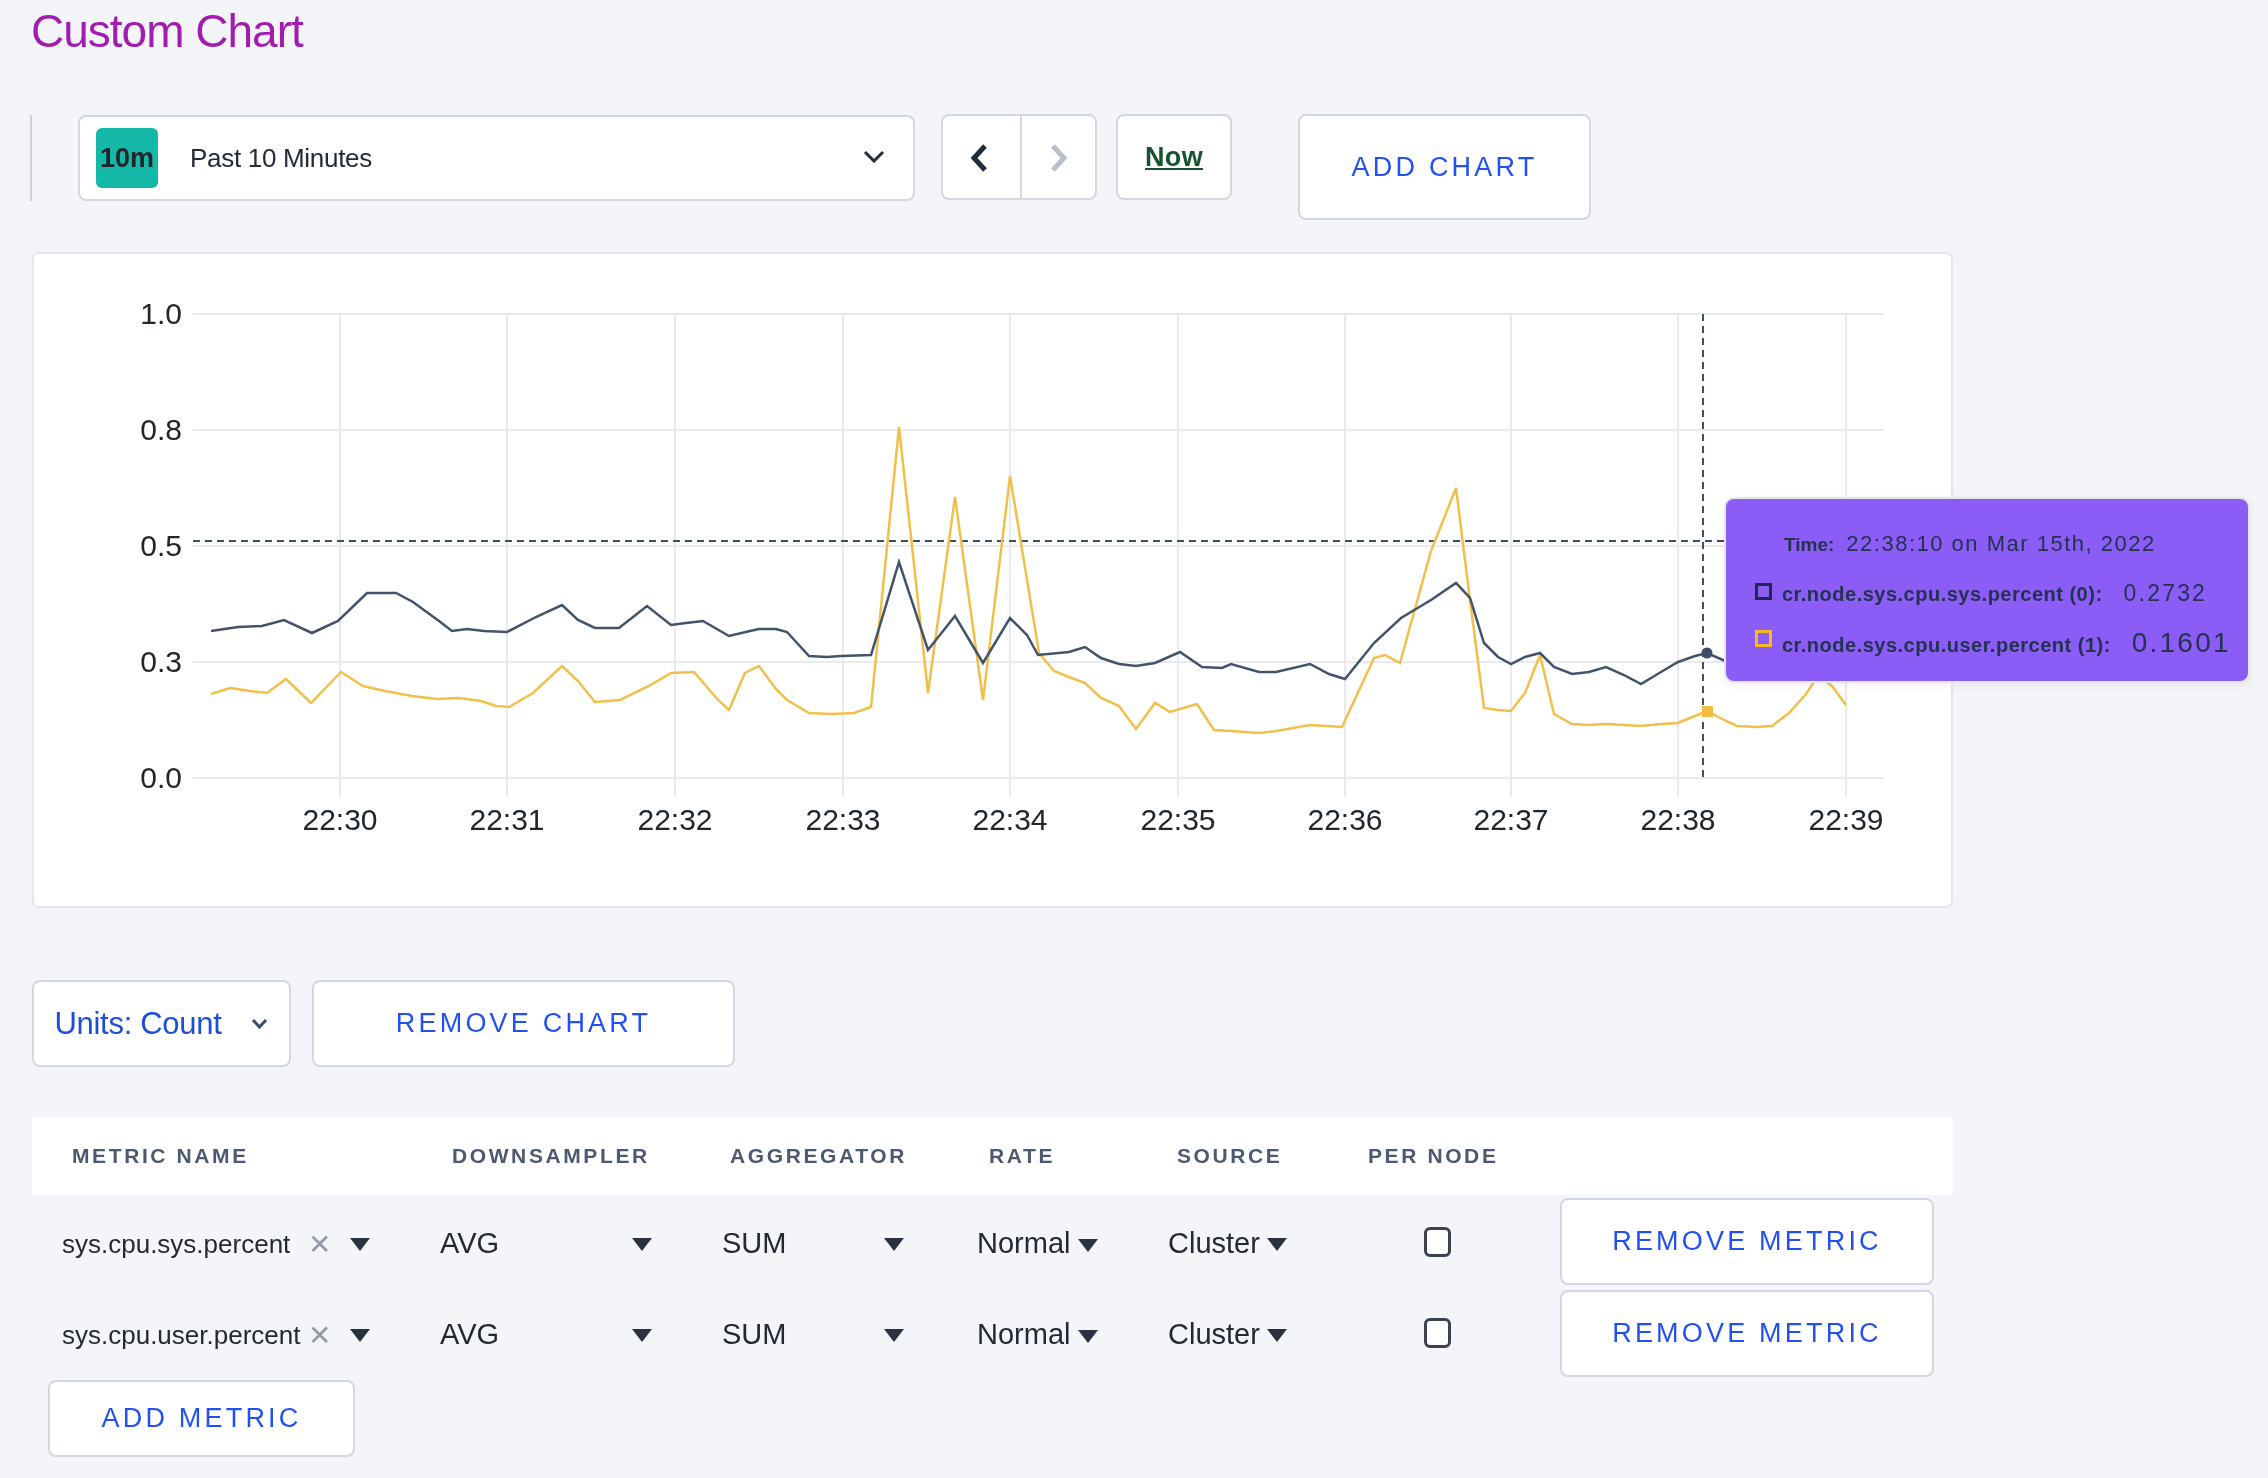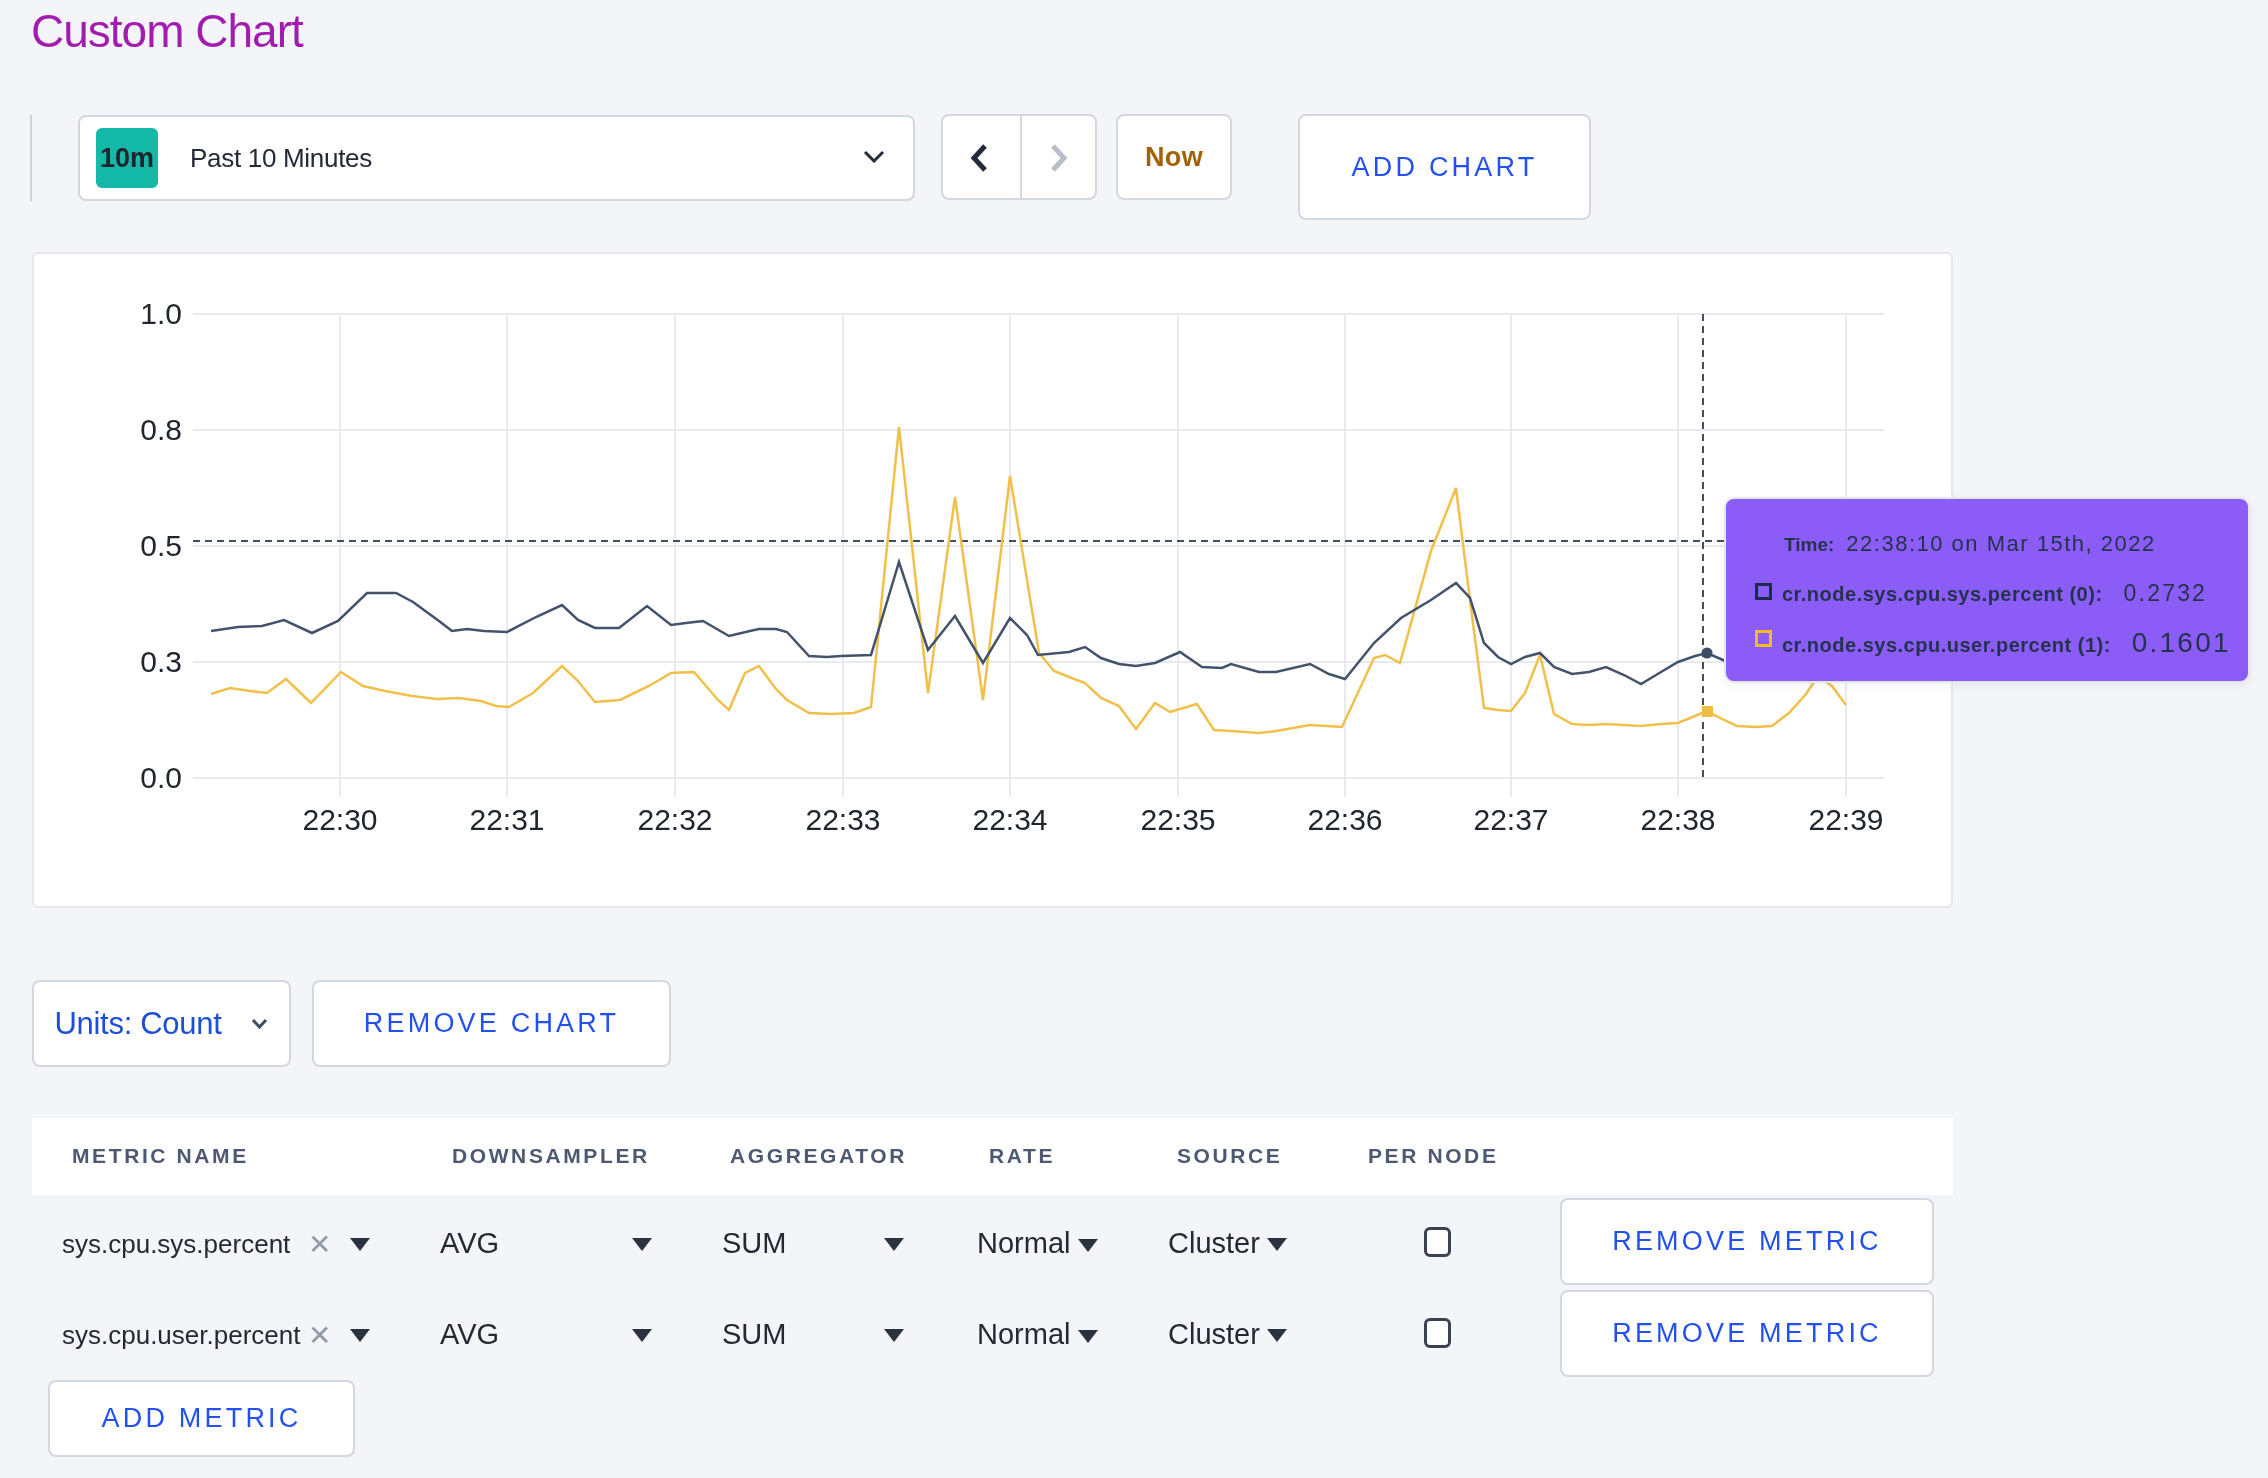--- a/index.html
+++ b/index.html
@@ -29,21 +29,21 @@
     <div style="position:absolute;left:77px;top:0;width:2px;height:82px;background:#d2d7e0;"></div>
     <svg style="position:absolute;left:26px;top:27px;" width="20" height="30" viewBox="0 0 20 30">
         <polyline points="16,3 5,15 16,27" fill="none" stroke="#222b3a" stroke-width="5"></polyline>
       </svg>
     <svg style="position:absolute;right:26px;top:27px;" width="20" height="30" viewBox="0 0 20 30">
         <polyline points="4,3 15,15 4,27" fill="none" stroke="#b9bfca" stroke-width="5"></polyline>
       </svg>
   </div>
 
   <div class="btn" style="left:1116px;top:114px;width:116px;height:86px;">
-    <span style="font-size:27px;color:#a16207;font-weight:700;letter-spacing:0.3px;">Now</span>
+    <span style="font-size:27px;color:#14532d;font-weight:700;letter-spacing:0.3px;text-decoration:underline;">Now</span>
   </div>
 
   <div class="btn" style="left:1298px;top:114px;width:293px;height:106px;">
     <span class="bluetxt">ADD CHART</span>
   </div>
 
   <div class="abs" style="left:32px;top:252px;width:1921px;height:656px;background:#fff;border:2px solid #e4e7ec;border-radius:6px;box-sizing:border-box;"></div>
   <svg class="abs" style="left:32px;top:252px;" width="1921" height="656" viewBox="0 0 1921 656">
 
     <g stroke="#e8eaee" stroke-width="2">
@@ -104,21 +104,21 @@
     <div style="position:absolute;left:29px;top:131px;width:11px;height:11px;border:3px solid #f5ba20;"></div>
     <div style="position:absolute;left:56px;top:128px;font-size:20px;font-weight:700;letter-spacing:0.5px;color:#23324f;">cr.node.sys.cpu.user.percent (1):<span style="font-weight:400;font-size:28px;letter-spacing:2.2px;margin-left:21px;">0.1601</span></div>
   </div>
 
   <div class="btn" style="left:32px;top:980px;width:259px;height:87px;">
     <span style="font-size:31px;font-weight:400;letter-spacing:-0.3px;color:#1d4ed8;">Units: Count</span>
     <svg style="margin-left:30px;" width="17" height="11" viewBox="0 0 17 11">
         <polyline points="2,2 8.5,9 15,2" fill="none" stroke="#3f4b61" stroke-width="3"></polyline>
       </svg>
   </div>
-  <div class="btn" style="left:312px;top:980px;width:359px;height:87px;">
+  <div class="btn" style="left:312px;top:980px;width:423px;height:87px;">
     <span class="bluetxt">REMOVE CHART</span>
   </div>
 
   <div class="abs" style="left:32px;top:1118px;width:1921px;height:77px;background:#fff;"></div>
   <div class="abs hdr" style="left:72px;top:1144px;font-size:21px;font-weight:700;letter-spacing:2.6px;color:#4d5970;">METRIC NAME</div>
   <div class="abs hdr" style="left:452px;top:1144px;font-size:21px;font-weight:700;letter-spacing:2.6px;color:#4d5970;">DOWNSAMPLER</div>
   <div class="abs hdr" style="left:730px;top:1144px;font-size:21px;font-weight:700;letter-spacing:2.6px;color:#4d5970;">AGGREGATOR</div>
   <div class="abs hdr" style="left:989px;top:1144px;font-size:21px;font-weight:700;letter-spacing:2.6px;color:#4d5970;">RATE</div>
   <div class="abs hdr" style="left:1177px;top:1144px;font-size:21px;font-weight:700;letter-spacing:2.6px;color:#4d5970;">SOURCE</div>
   <div class="abs hdr" style="left:1368px;top:1144px;font-size:21px;font-weight:700;letter-spacing:2.6px;color:#4d5970;">PER NODE</div>

